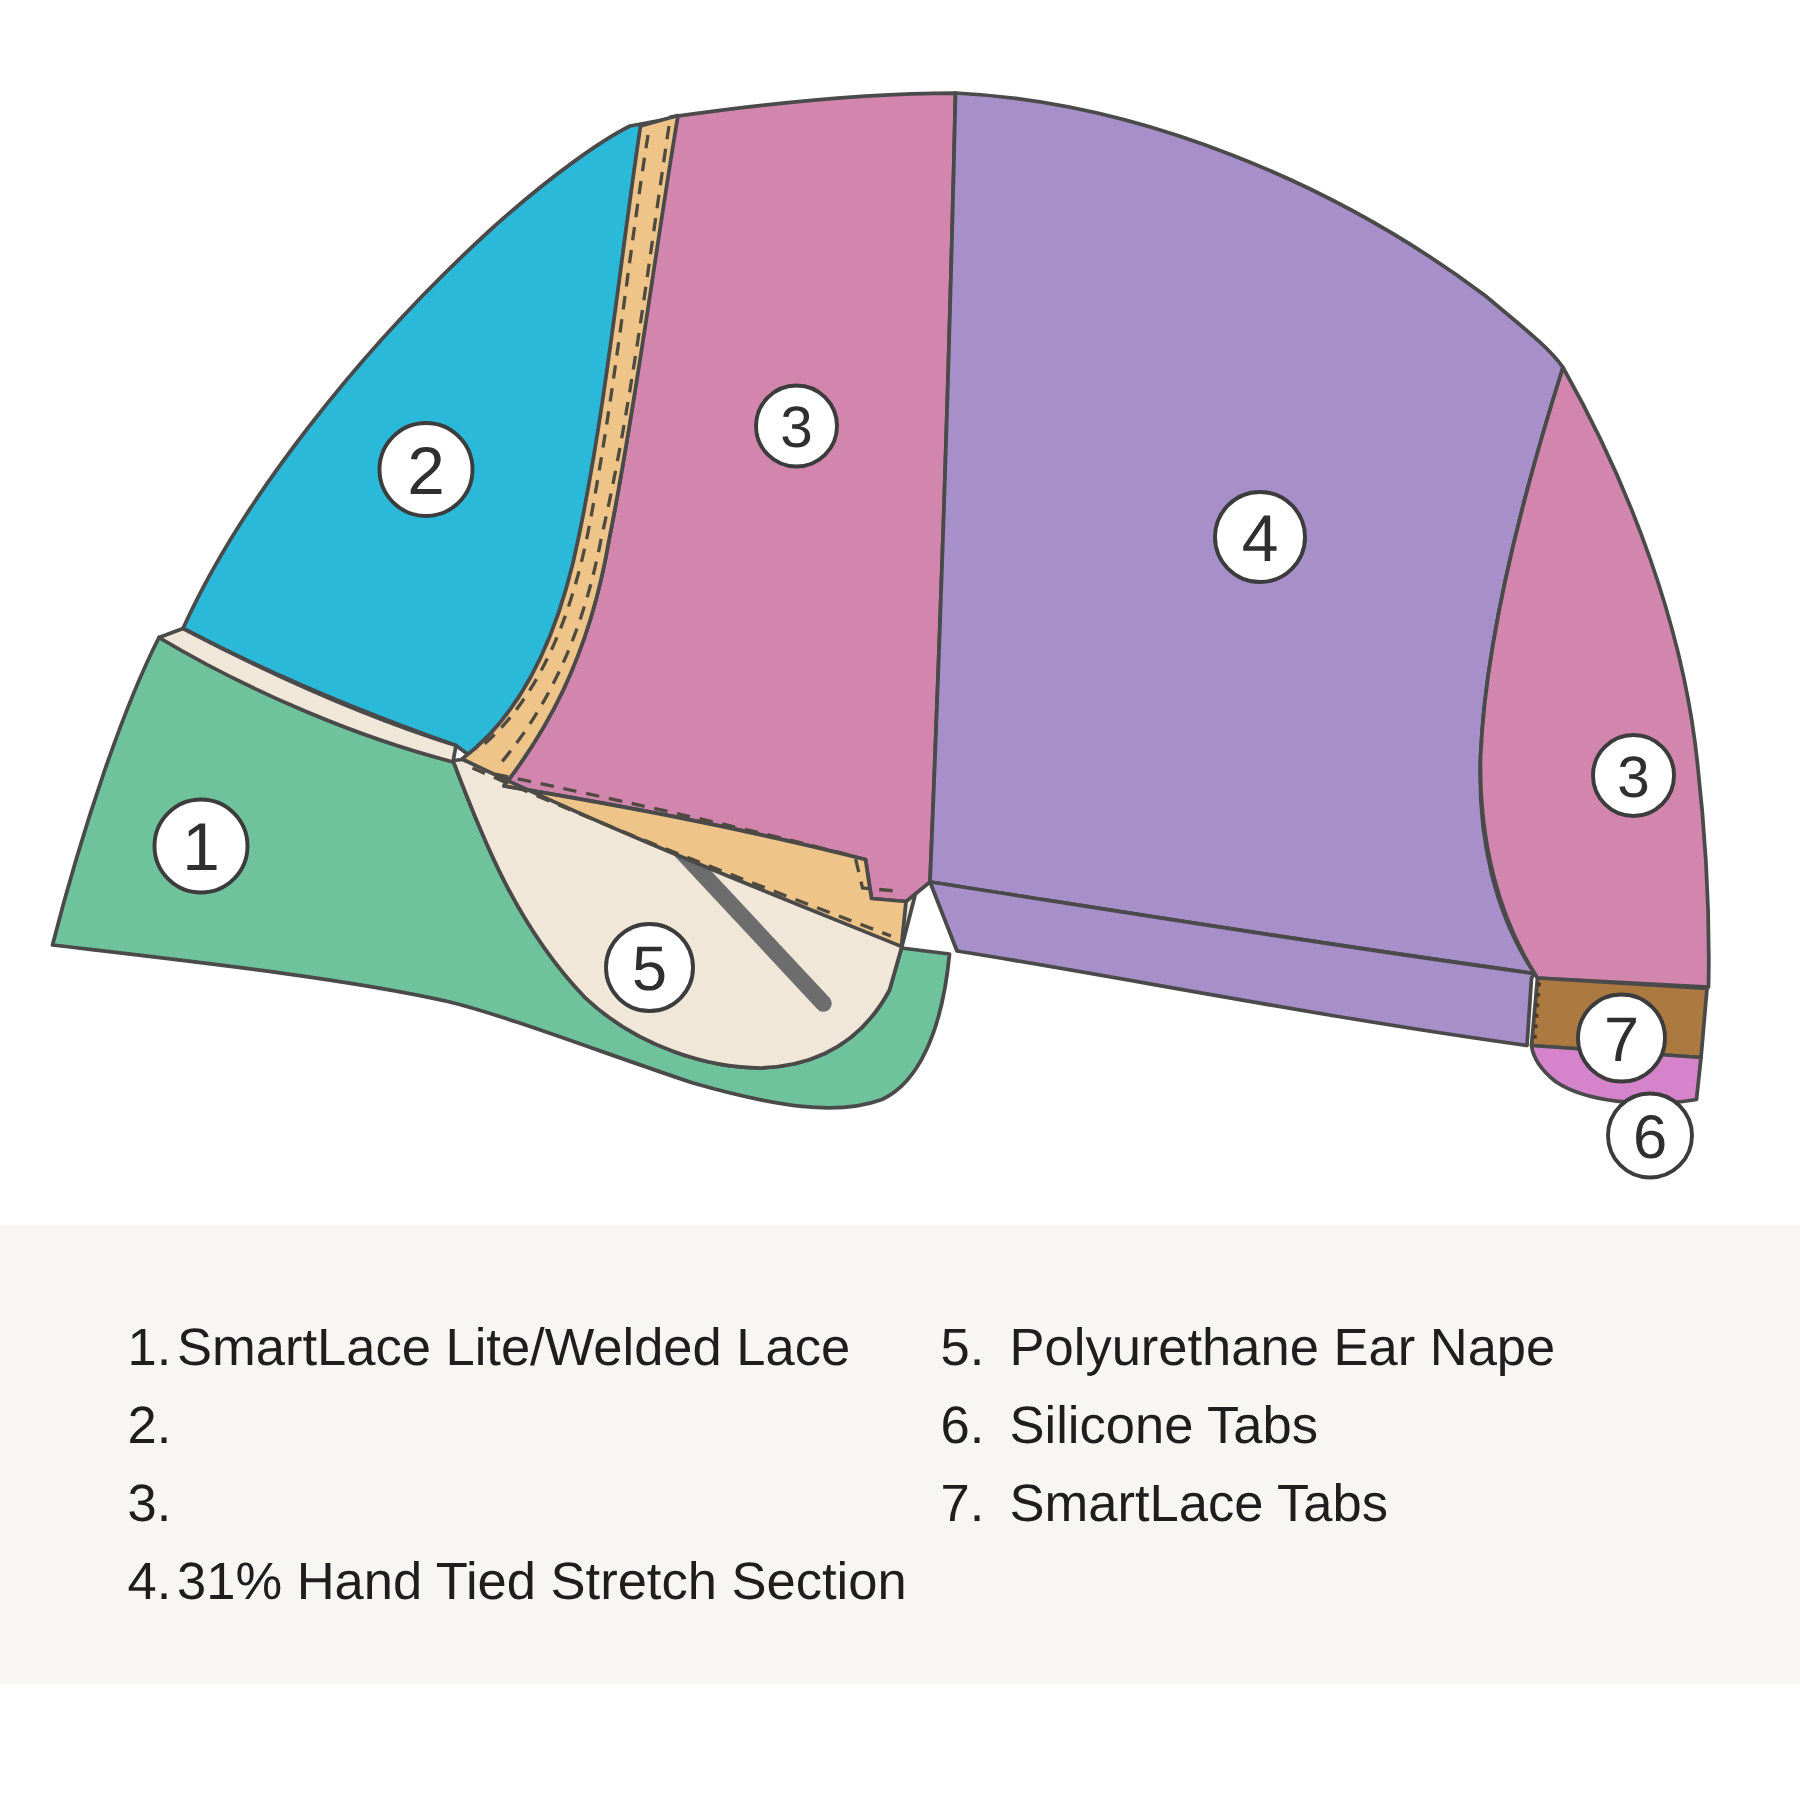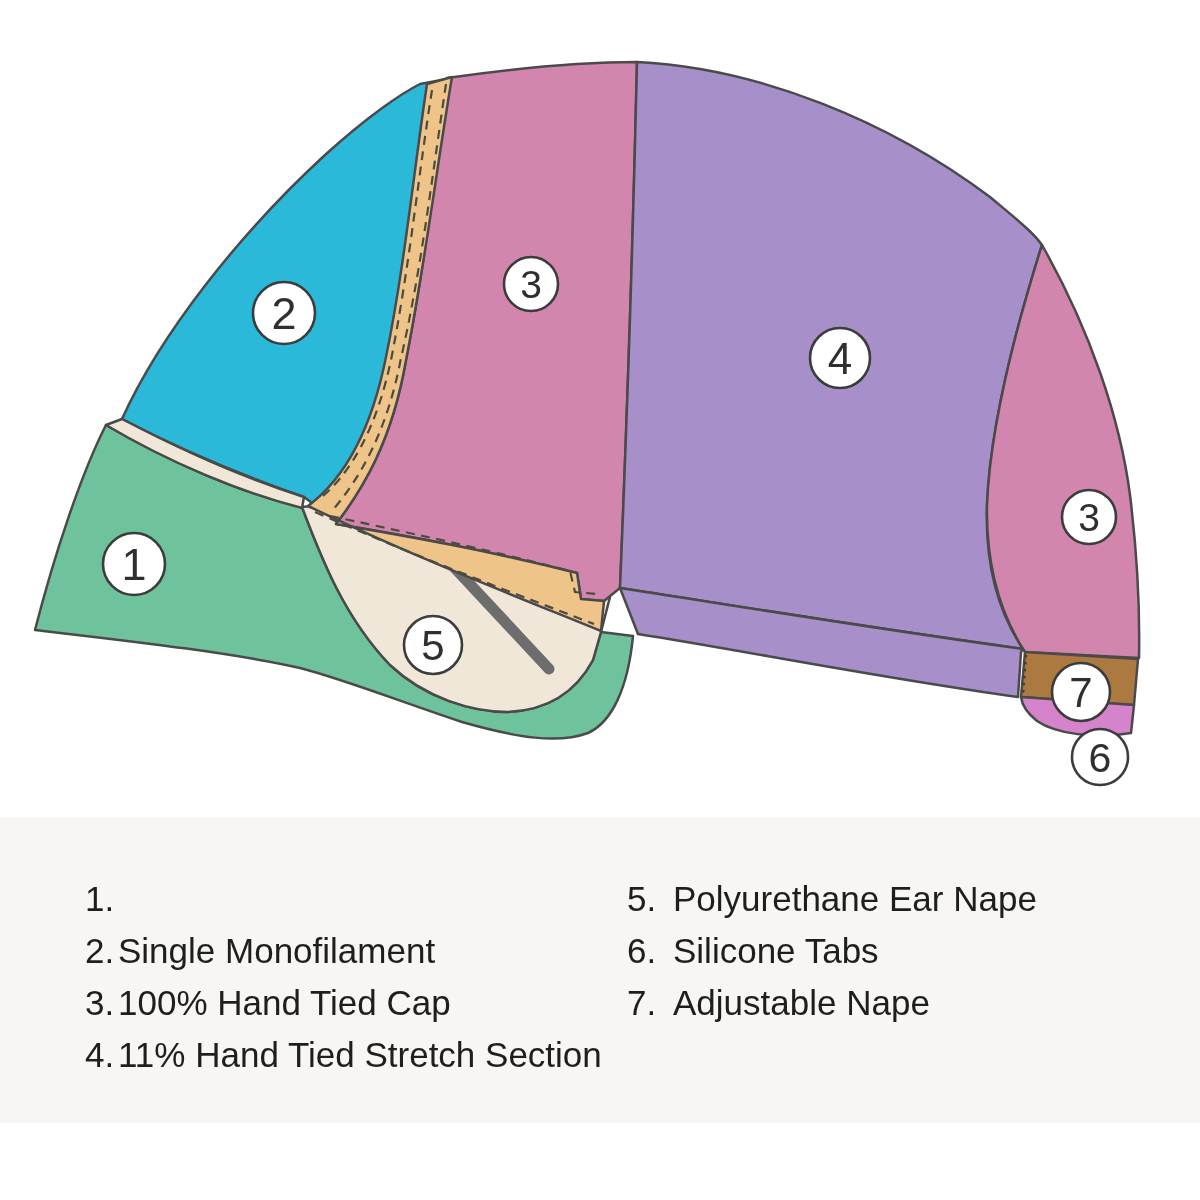--- a/index.html
+++ b/index.html
@@ -116,44 +116,43 @@
             <text x="1100" y="772" font-size="41" fill="#2F2F2F">6</text>
           </g>
         </g>
     </svg>
   </div>
 
   <div class="legend-band" style="background: rgb(248, 246, 242); color: rgb(30, 30, 30);">
     <ul class="legend-col left">
         <li class="legend-item">
           <span class="num">1.</span>
+          <span class="lbl">SmartLace Lite/Welded Lace</span>
         </li>
         <li class="legend-item">
           <span class="num">2.</span>
-          <span class="lbl">Single Monofilament</span>
         </li>
         <li class="legend-item">
           <span class="num">3.</span>
-          <span class="lbl">100% Hand Tied Cap</span>
         </li>
         <li class="legend-item">
           <span class="num">4.</span>
-          <span class="lbl">11% Hand Tied Stretch Section</span>
+          <span class="lbl">31% Hand Tied Stretch Section</span>
         </li>
       </ul>
     <ul class="legend-col right">
         <li class="legend-item">
           <span class="num">5.</span>
           <span class="lbl">Polyurethane Ear Nape</span>
         </li>
         <li class="legend-item">
           <span class="num">6.</span>
           <span class="lbl">Silicone Tabs</span>
         </li>
         <li class="legend-item">
           <span class="num">7.</span>
-          <span class="lbl">Adjustable Nape</span>
+          <span class="lbl">SmartLace Tabs</span>
         </li>
       </ul>
   </div>
 
   <div class="footer-space"></div>
 </div>
 
 </body></html>

